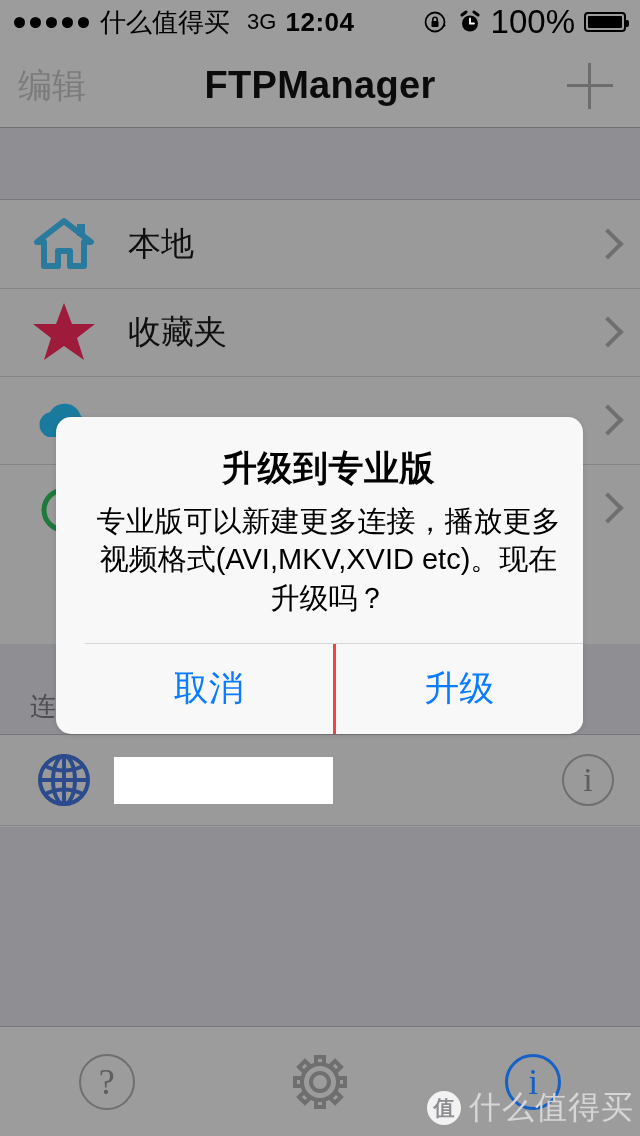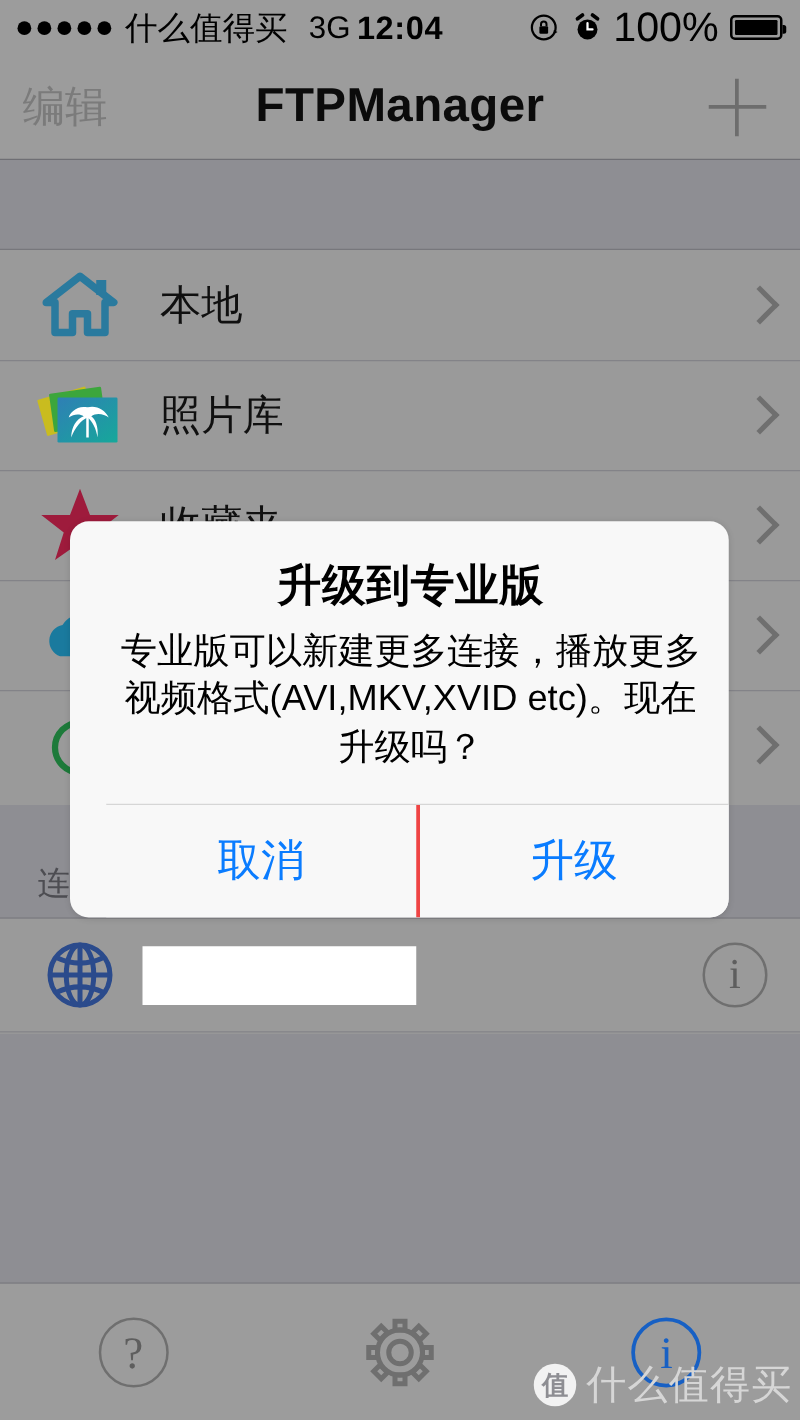--- a/index.html
+++ b/index.html
@@ -39,21 +39,21 @@
     gap: 11px;
   }
   .dots { display: flex; align-items: center; gap: 5px; }
   .dot {
     width: 11px; height: 11px;
     border-radius: 50%;
     background: #000;
     display: block;
   }
   .sb-carrier { font-size: 26px; letter-spacing: 0px; }
-  .sb-net { font-size: 25px; margin-left: 6px; }
+  .sb-net { font-size: 22px; margin-left: 6px; }
   .sb-time {
     position: absolute;
     left: 0; right: 0;
     text-align: center;
     font-size: 26px;
     font-weight: bold;
     letter-spacing: 0.5px;
   }
   .sb-right {
     margin-left: auto;
@@ -417,41 +417,20 @@
           <path d="M31 6 L58 27 L51 27 L51 51 L37 51 L37 36 L25 36 L25 51 L11 51 L11 27 L4 27 Z" fill="none" stroke="#2a7a9e" stroke-width="6" stroke-linejoin="round"></path>
           <rect x="44" y="9" width="8" height="12" fill="#2a7a9e"></rect>
         </svg>
       </div>
       <div class="row-label">本地</div>
       <div class="chev">
           <i></i>
         </div>
     </div>
 
-    <div class="row">
-      <div class="row-icon">
-        <svg class="ico" width="70" height="60" viewBox="0 0 70 60">
-          <defs>
-            <linearGradient id="pg" x1="0" y1="0" x2="1" y2="1">
-              <stop offset="0" stop-color="#2f7fb5"></stop>
-              <stop offset="1" stop-color="#16a89a"></stop>
-            </linearGradient>
-          </defs>
-          <rect x="4" y="12" width="40" height="30" rx="1" fill="#c9bc1f" transform="rotate(-16 24 27)"></rect>
-          <rect x="12" y="10" width="42" height="31" rx="1" fill="#3ca63c" transform="rotate(-8 33 25)"></rect>
-          <rect x="17" y="16" width="48" height="36" rx="1" fill="url(#pg)"></rect>
-          <path d="M41 24 C33 22 27 28 26 32 C30 29 35 29 38 31 C32 33 28 40 28 48 C31 40 36 34 41 32 C45 35 48 41 49 48 C50 39 47 33 44 31 C48 28 54 29 58 32 C55 26 48 22 41 24 Z" fill="#ffffff"></path>
-          <rect x="40" y="24" width="2" height="24" fill="#ffffff"></rect>
-        </svg>
-      </div>
-      <div class="row-label">照片库</div>
-      <div class="chev">
-          <i></i>
-        </div>
-    </div>
 
     <div class="row">
       <div class="row-icon">
         <svg class="ico" width="66" height="62" viewBox="0 0 66 62">
           <path d="M33 2 L41 23 L64 23 L46 37 L53 59 L33 45 L13 59 L20 37 L2 23 L25 23 Z" fill="#9e1b3c"></path>
         </svg>
       </div>
       <div class="row-label">收藏夹</div>
       <div class="chev">
           <i></i>

